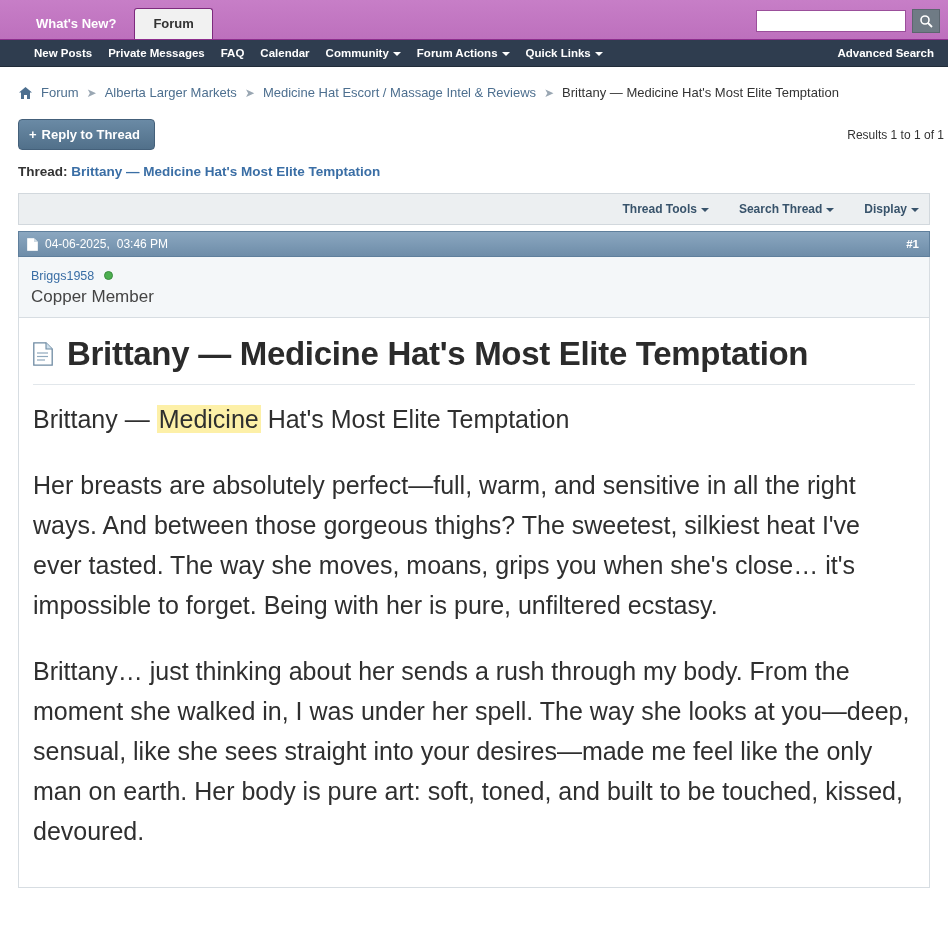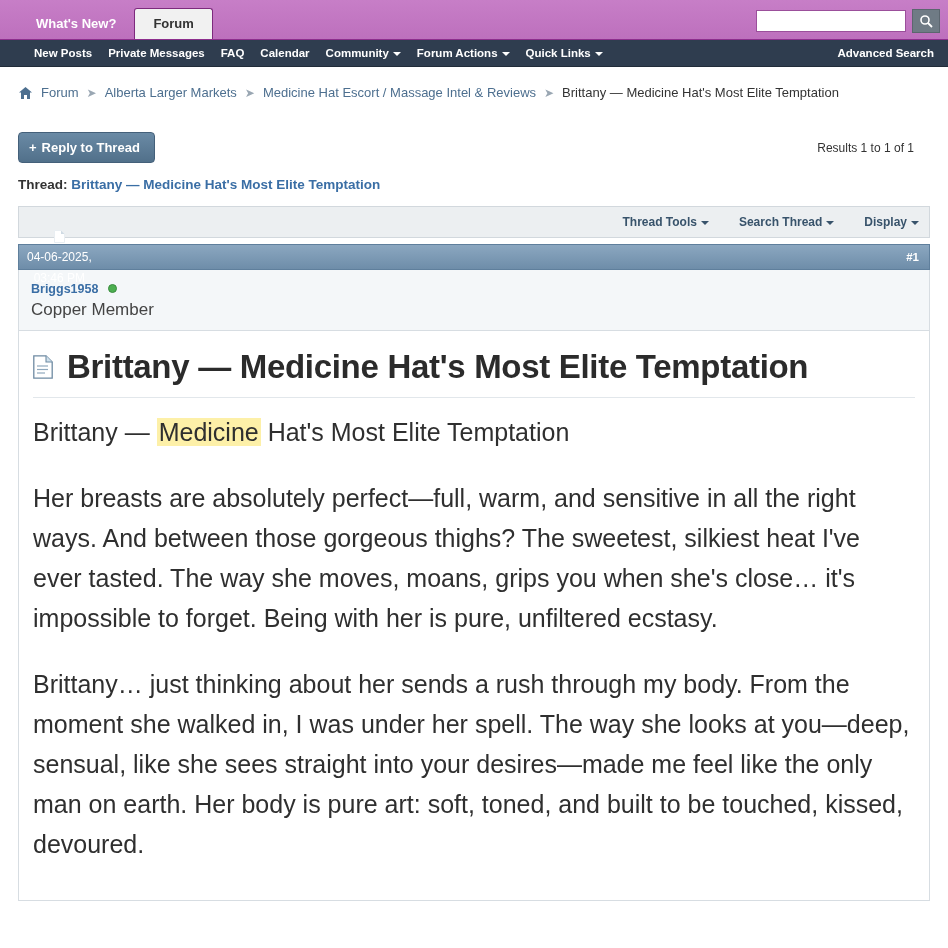--- a/index.html
+++ b/index.html
@@ -119,22 +119,22 @@
     margin: 0 8px;
     font-size: 12px;
   }
   .crumb-current { color: #333333; }
 
   
   .replyrow {
     display: flex;
     align-items: center;
     justify-content: space-between;
-    padding: 0 34px 0 18px;
-    margin-top: 20px;
+    padding: 0 4px 0 18px;
+    margin-top: 7px;
   }
   .reply-btn {
     background: #5c7b95;
     background: linear-gradient(to bottom, #6a8aa5 0%, #51708a 100%);
     color: #ffffff;
     font-size: 13px;
     font-weight: bold;
     border: 1px solid #44607a;
     border-radius: 4px;
     padding: 7px 14px 7px 10px;
@@ -189,36 +189,36 @@
     background: #7b99b4;
     background: linear-gradient(to bottom, #8ba7c0 0%, #6e8da9 100%);
     display: flex;
     align-items: center;
     justify-content: space-between;
     padding: 0 10px 0 8px;
     color: #ffffff;
     font-size: 12px;
     border: 1px solid #5f7f9c;
   }
-  .posthead .left { display: flex; align-items: center; gap: 7px; flex-direction: column; }
+  .posthead .left { display: flex; align-items: center; gap: 7px; }
   .postnum { font-weight: bold; font-size: 11.5px; }
 
   
   .postmeta {
     margin: 0 18px;
     border: 1px solid #d7dde2;
     border-top: none;
     background: #f4f7f9;
     display: flex;
     justify-content: space-between;
     padding: 9px 12px 10px 12px;
   }
   .user-block .username {
     font-size: 12.5px;
-    font-weight: bold;
+    font-weight: normal;
     color: #3a6ea5;
     cursor: pointer;
     display: inline-block;
   }
   .online-dot {
     display: inline-block;
     width: 9px; height: 9px;
     border-radius: 50%;
     background: #4caf50;
     border: 1px solid #3a8c3f;

